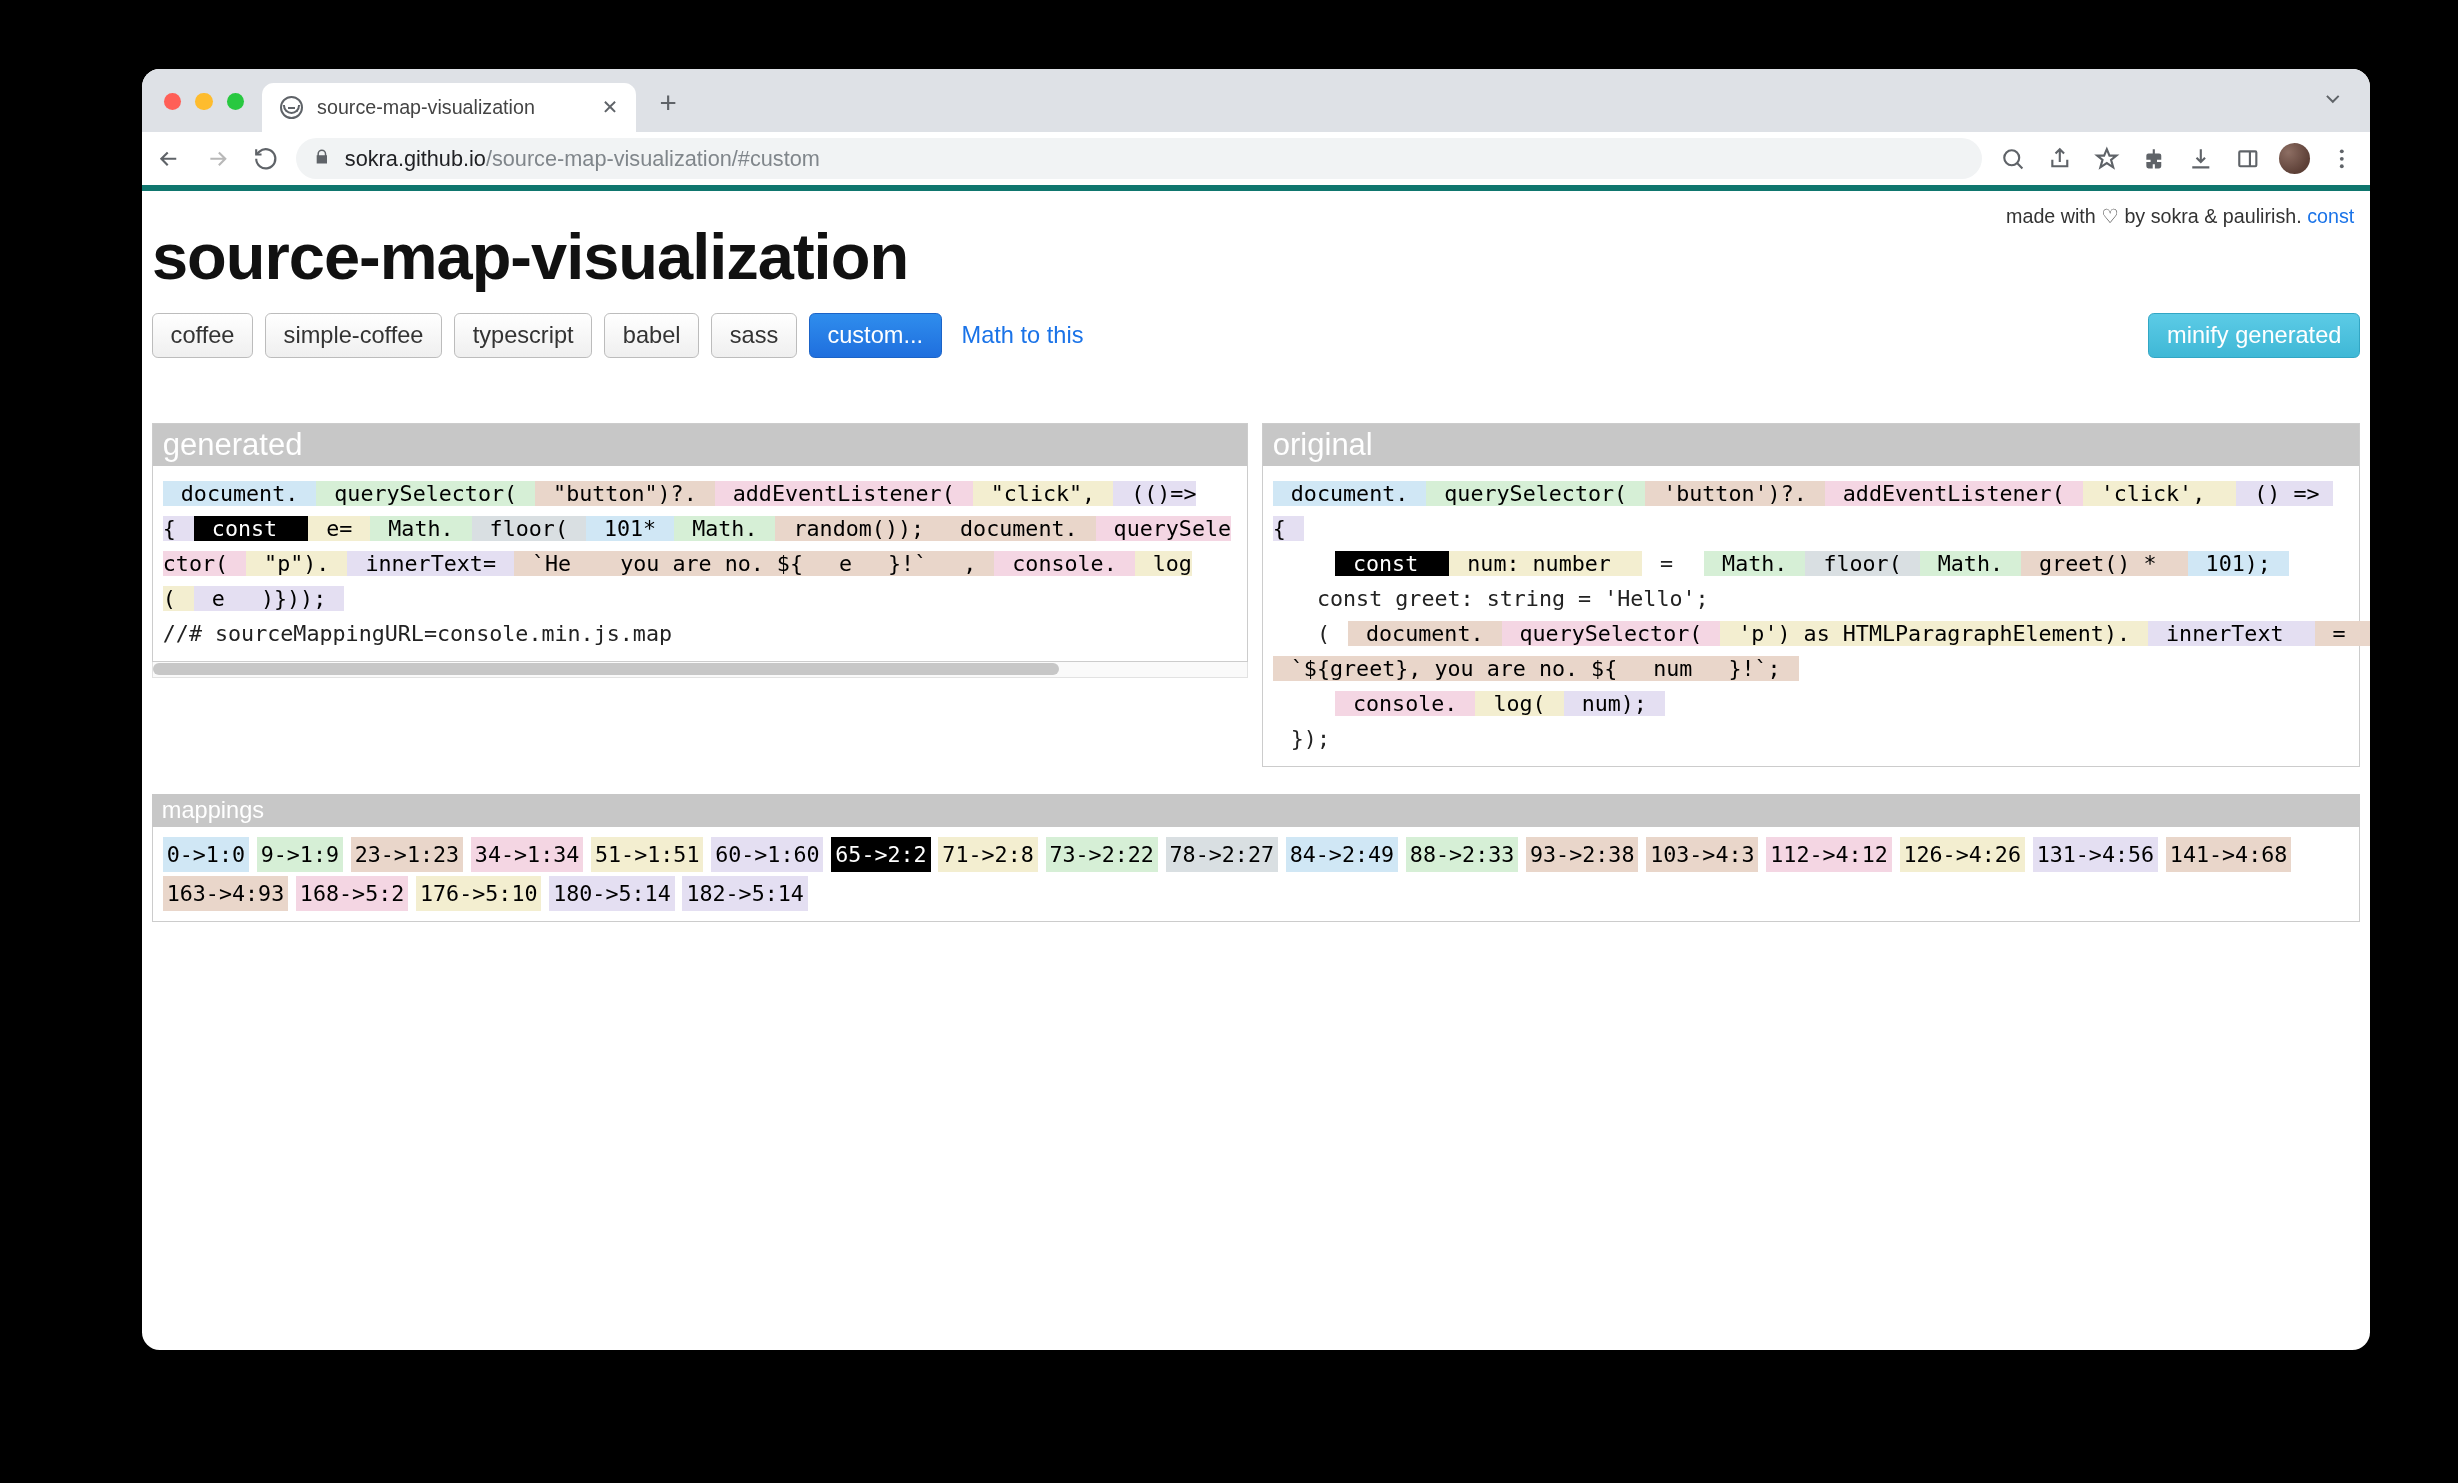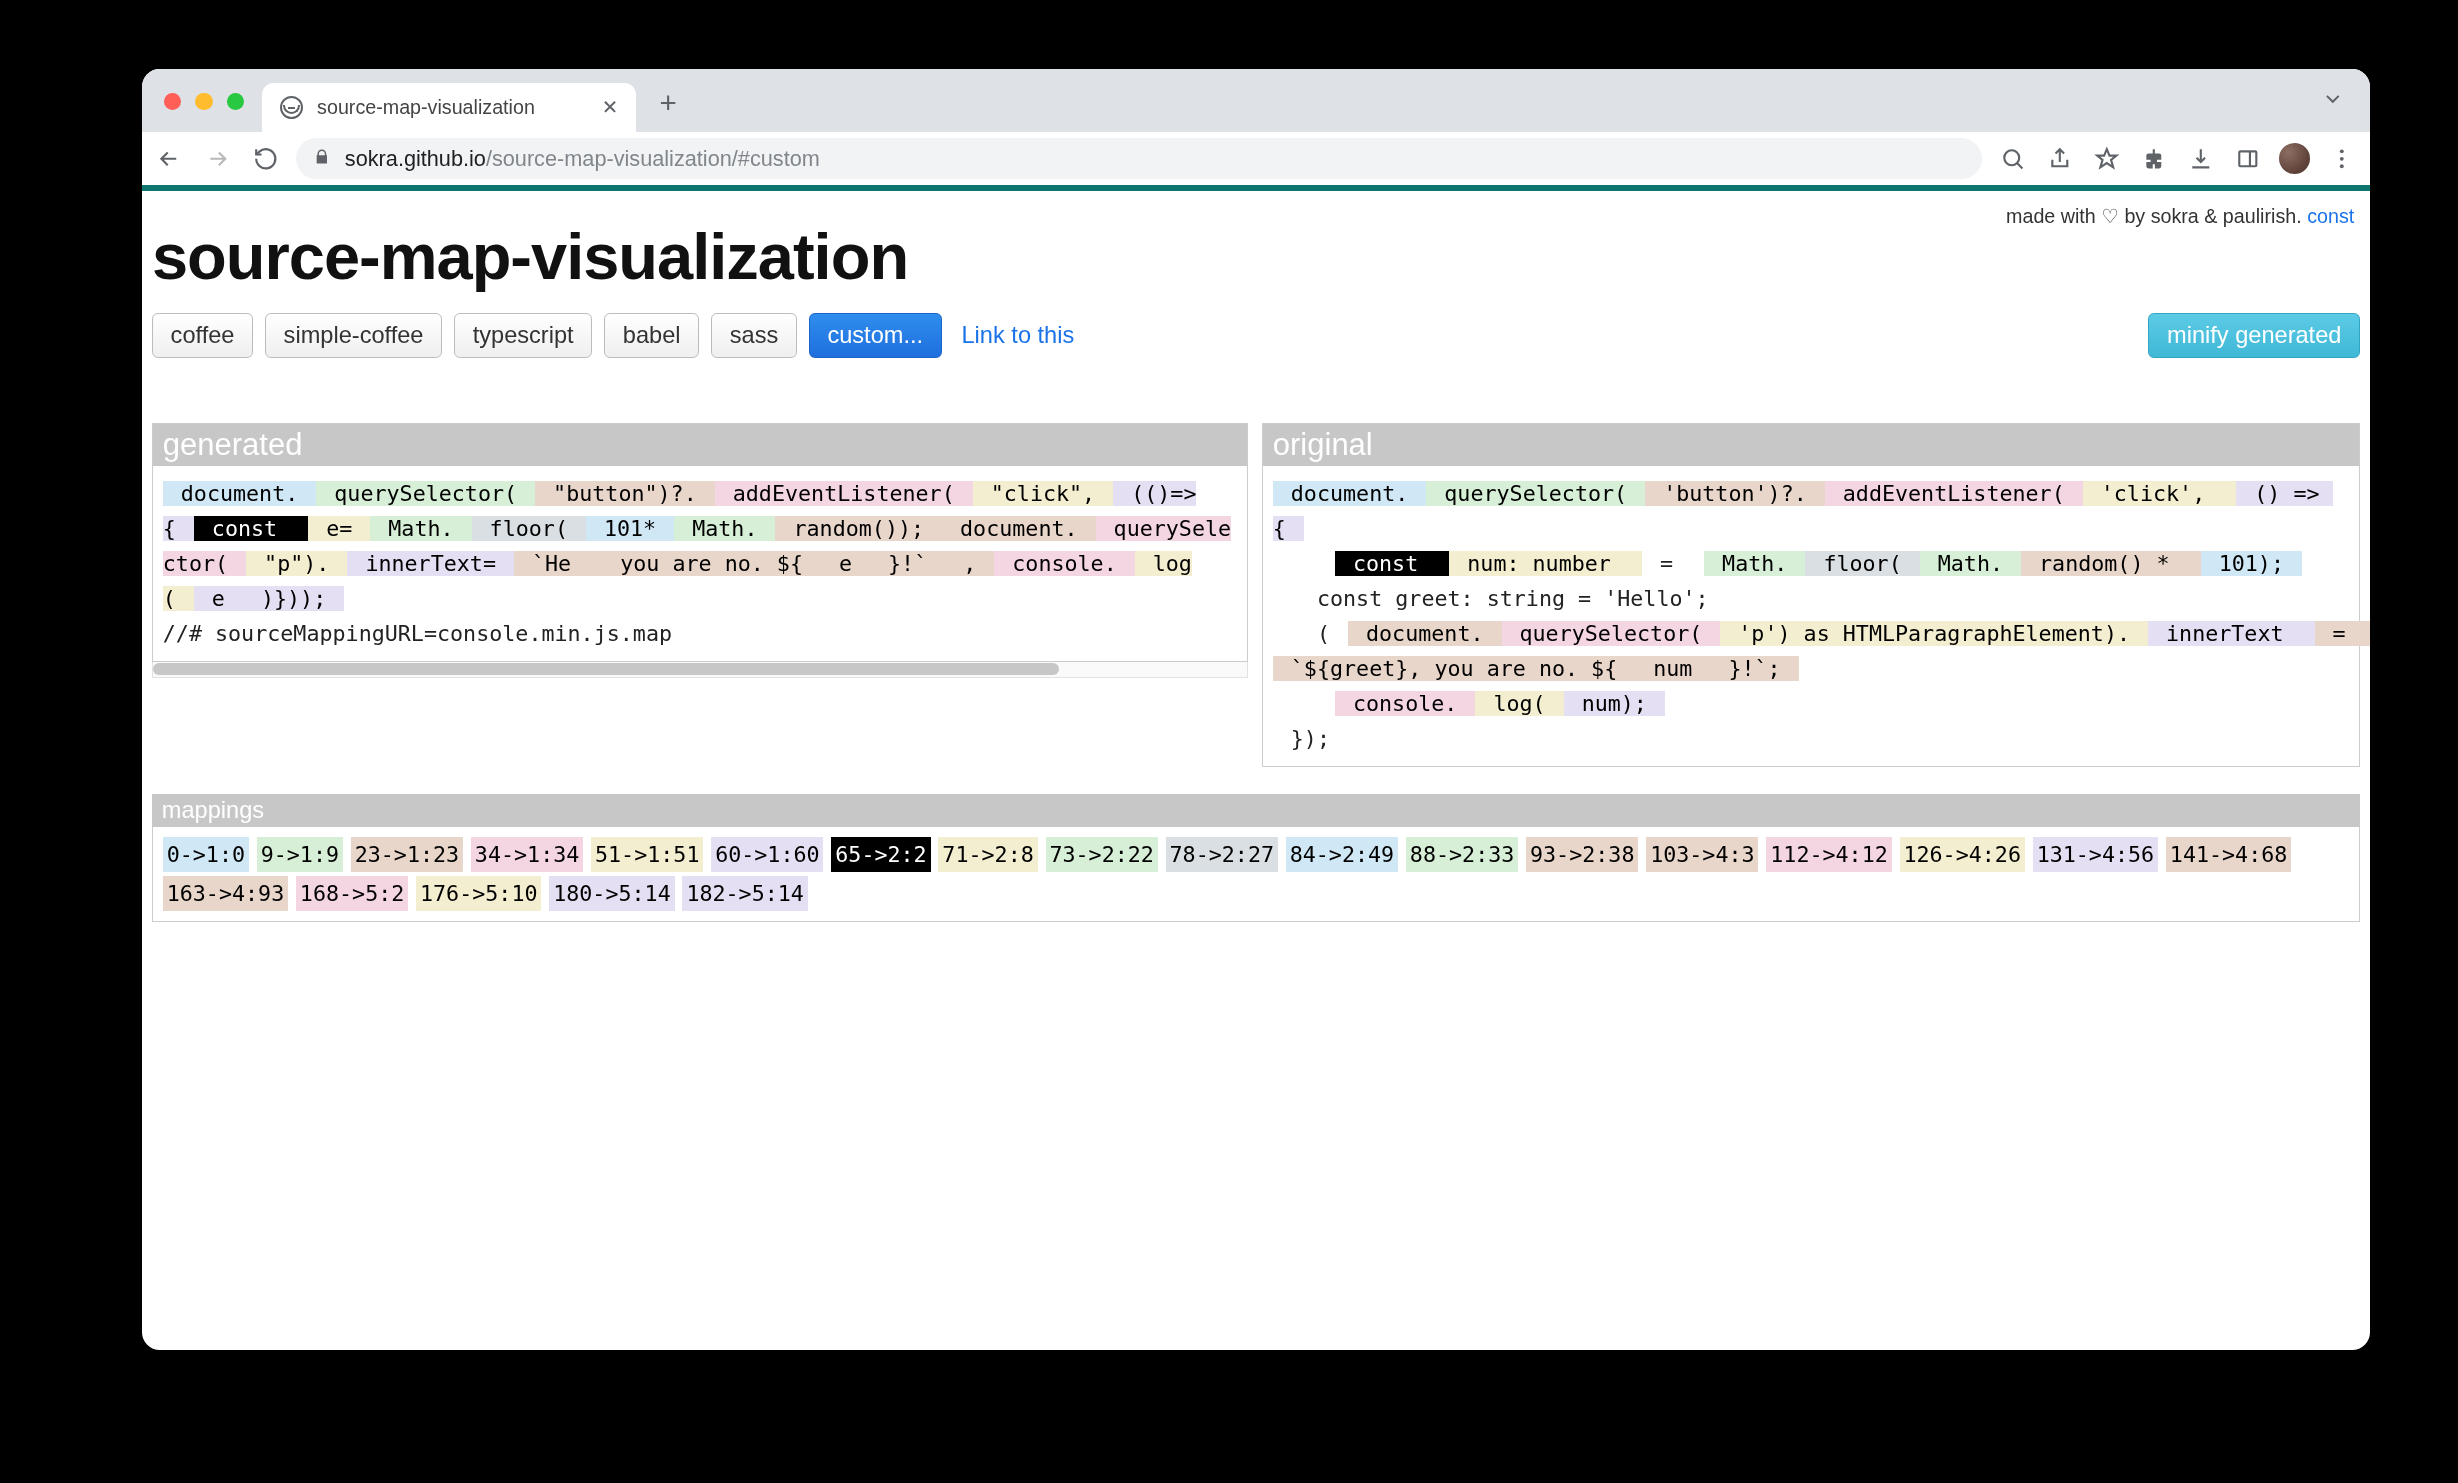--- a/index.html
+++ b/index.html
@@ -292,21 +292,21 @@
 
     <h1 class="page-title">source-map-visualization</h1>
 
     <div class="controls-row">
       <button class="btn">coffee</button>
       <button class="btn">simple-coffee</button>
       <button class="btn">typescript</button>
       <button class="btn">babel</button>
       <button class="btn">sass</button>
       <button class="btn btn-primary">custom...</button>
-      <a href="#" class="link-inline">Link to this</a>
+      <a href="#" class="link-inline">Math to this</a>
       <div class="right-ctrl">
         <button class="btn btn-info">minify generated</button>
       </div>
     </div>
 
     <div class="panels">
 
       <div style="flex:1;">
         <div class="panel">
           <div class="panel-head">generated</div>
@@ -314,21 +314,21 @@
 <span class="plain">//# sourceMappingURL=console.min.js.map</span></div>
         </div>
         <div class="hscroll-track">
           <div class="hscroll-thumb"></div>
         </div>
       </div>
 
       <div class="panel">
         <div class="panel-head">original</div>
         <div class="panel-body" id="orig-body"><span class="seg bg-blue">document.</span><span class="seg bg-green">querySelector(</span><span class="seg bg-tan">'button')?.</span><span class="seg bg-pink">addEventListener(</span><span class="seg bg-yellow">'click', </span><span class="seg bg-lav">() =&gt; {</span>
-<span class="seg plain">  </span><span class="seg bg-black">const </span><span class="seg bg-yellow">num: number </span><span class="seg plain">= </span><span class="seg bg-green">Math.</span><span class="seg bg-slate">floor(</span><span class="seg bg-green">Math.</span><span class="seg bg-tan">random() * </span><span class="seg bg-blue">101);</span>
+<span class="seg plain">  </span><span class="seg bg-black">const </span><span class="seg bg-yellow">num: number </span><span class="seg plain">= </span><span class="seg bg-green">Math.</span><span class="seg bg-slate">floor(</span><span class="seg bg-green">Math.</span><span class="seg bg-tan">greet() * </span><span class="seg bg-blue">101);</span>
 <span class="seg plain">  const greet: string = 'Hello';</span>
 <span class="seg plain">  (</span><span class="seg bg-tan">document.</span><span class="seg bg-pink">querySelector(</span><span class="seg bg-yellow">'p') as HTMLParagraphElement).</span><span class="seg bg-lav">innerText </span><span class="seg bg-tan">= </span>
 <span class="seg bg-tan">`${greet}, you are no. ${</span><span class="seg bg-tan">num</span><span class="seg bg-tan">}!`;</span>
 <span class="seg plain">  </span><span class="seg bg-pink">console.</span><span class="seg bg-yellow">log(</span><span class="seg bg-lav">num);</span>
 <span class="seg plain">});</span>
 </div>
       </div>
     </div>
 
     <div class="mappings-wrap">

